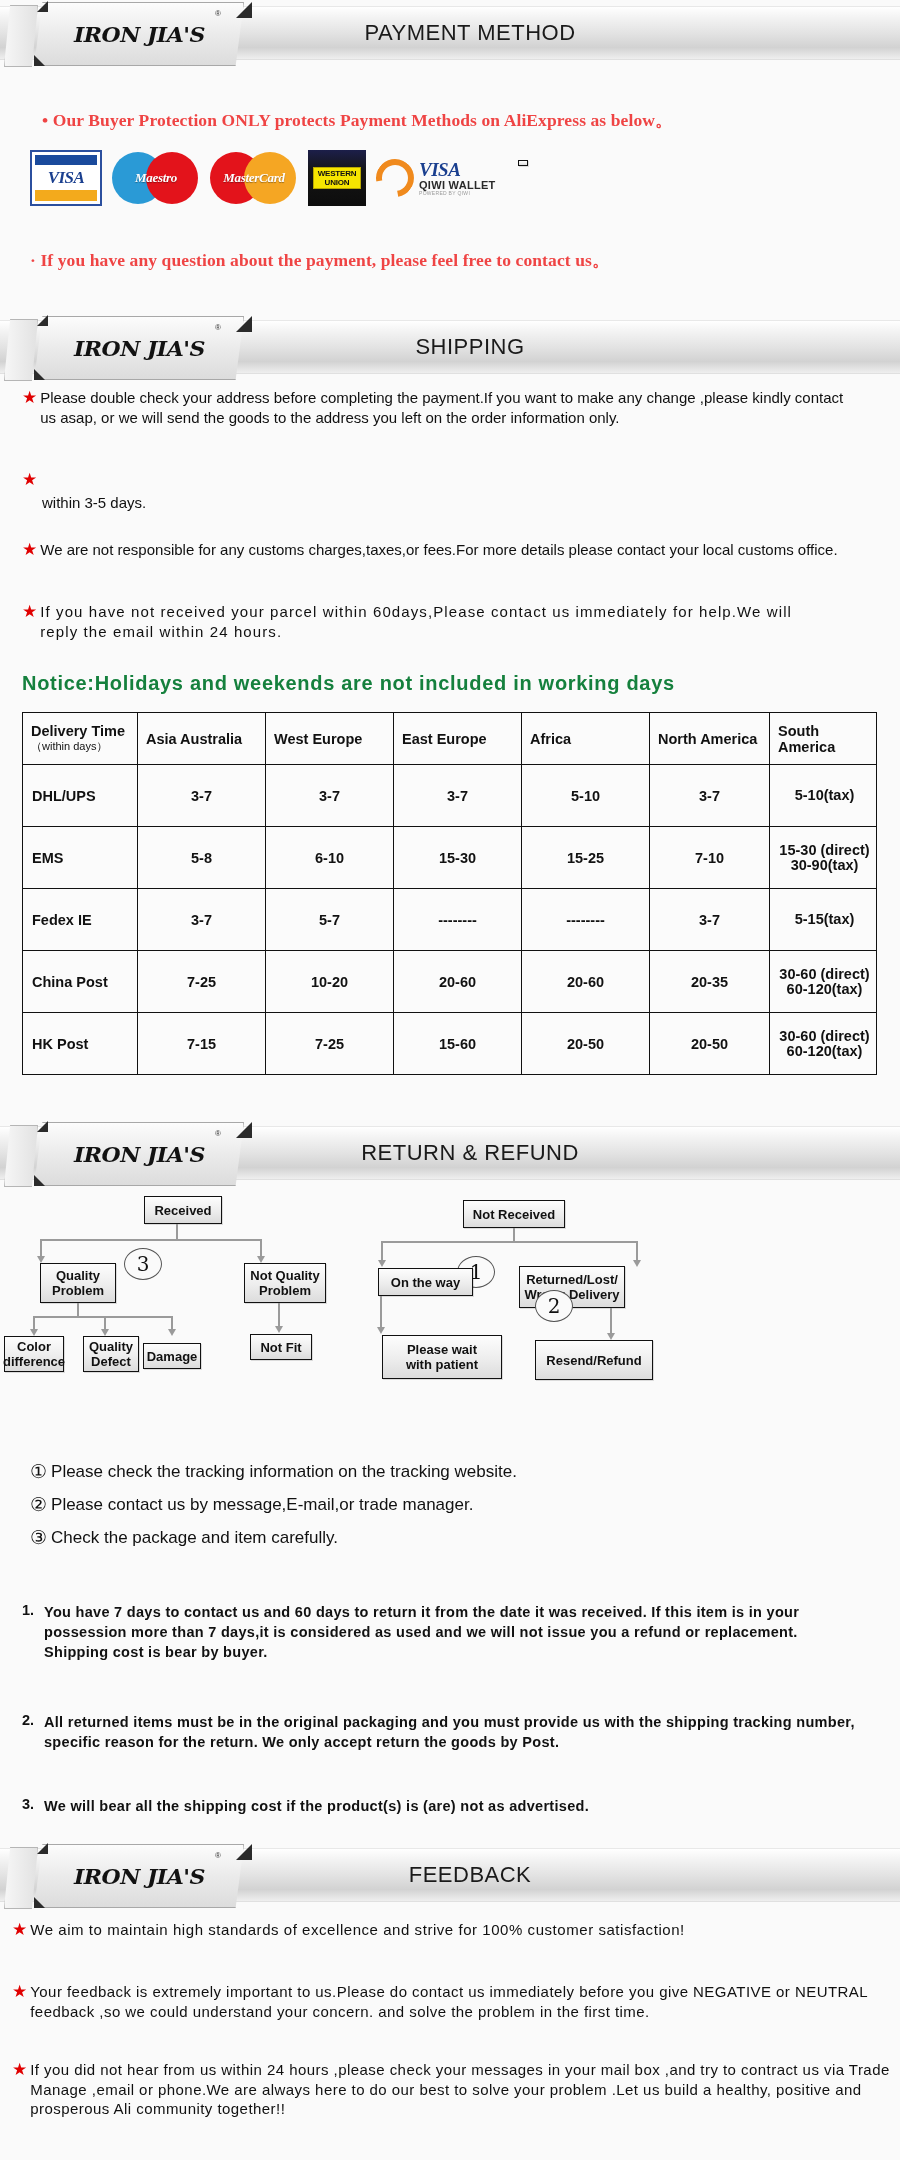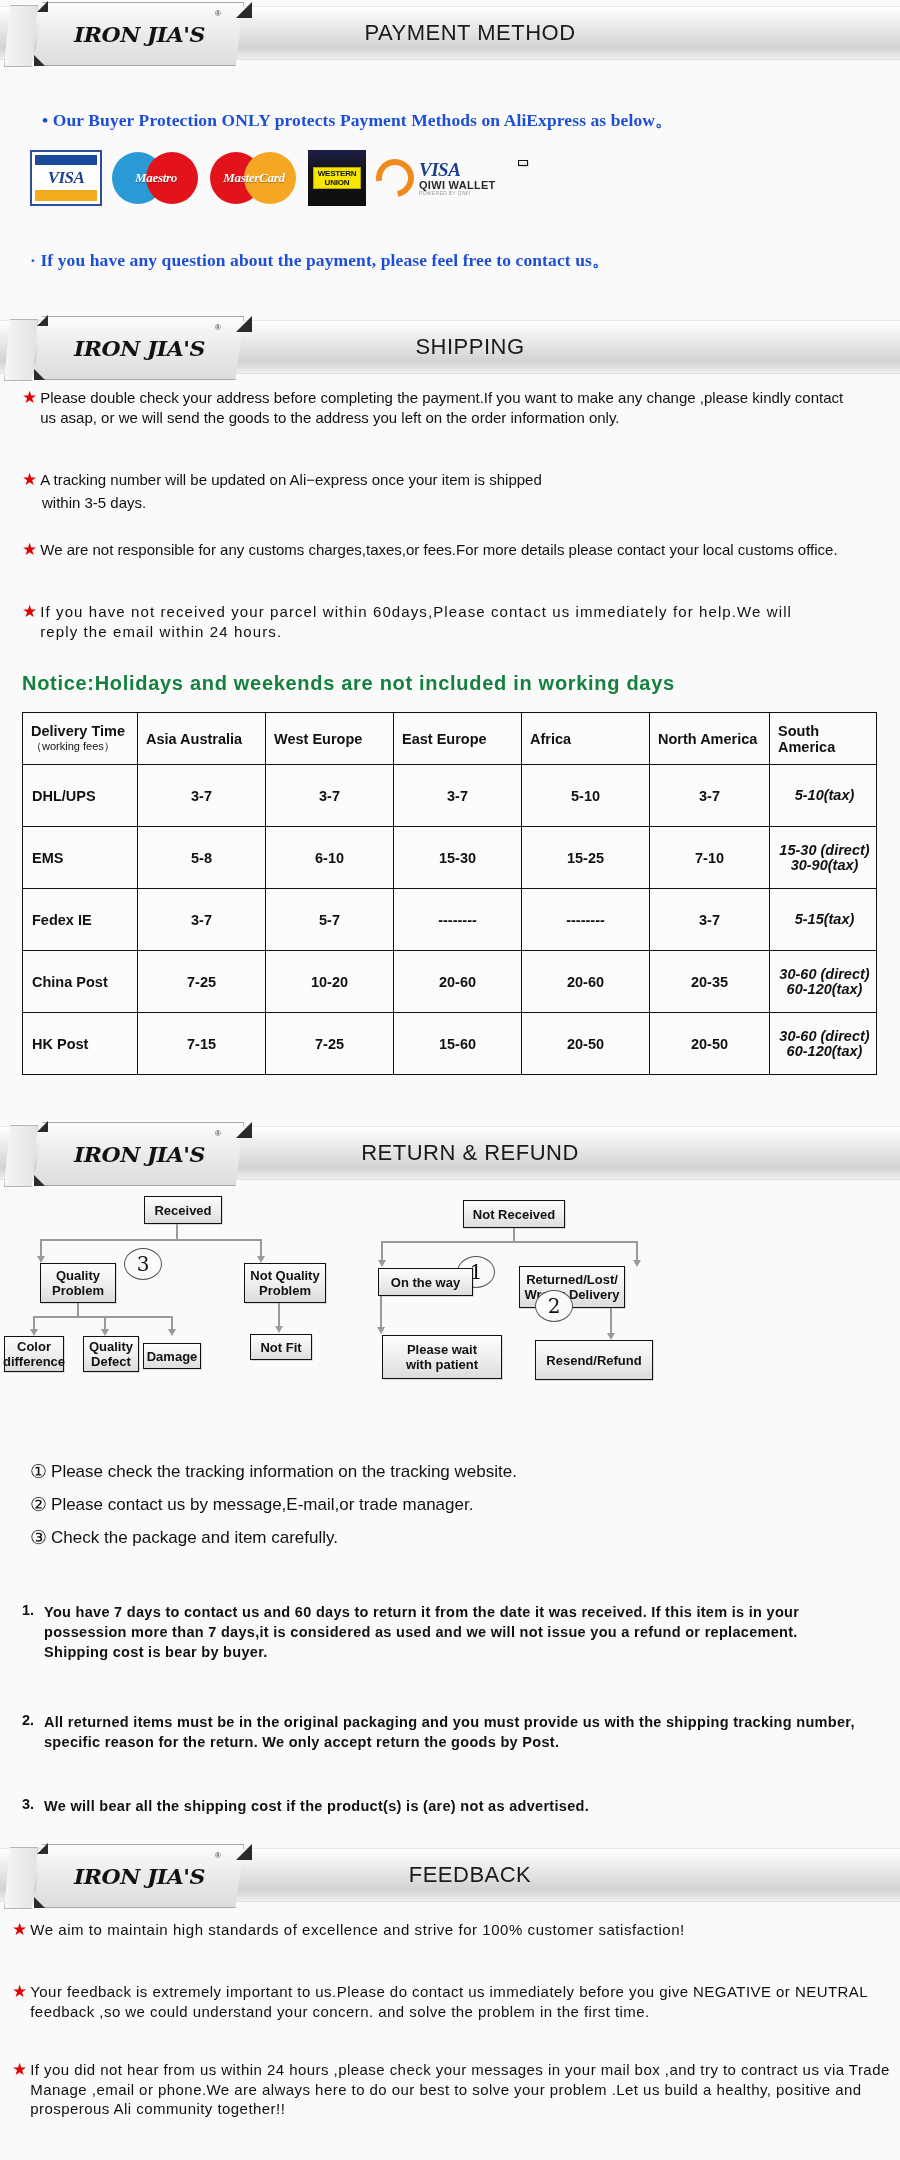--- a/index.html
+++ b/index.html
@@ -103,21 +103,21 @@
     border-width: 0 0 16px 16px;
     border-color: transparent transparent #2b2b2b transparent;
     z-index: 4;
   }
 
   
   .pay-line {
     font-family: "Liberation Serif", serif;
     font-weight: bold;
     font-size: 17.5px;
-    color: #1d4ed8;
+    color: #ef4444;
     letter-spacing: .1px;
   }
   #payment-bullet-1 { position:absolute; left:42px; top:108px; }
   #payment-bullet-2 { position:absolute; left:30px; top:248px; }
 
   .logo-row { position:absolute; left:30px; top:150px; display:flex; align-items:center; gap:10px; }
 
   .logo { position: relative; }
   
   .logo-visa {
@@ -212,21 +212,21 @@
     border:1px solid #111;
     font-size:14.5px; font-weight:bold; color:#111;
     text-align:center; vertical-align:middle;
     padding:4px 3px;
   }
   #ship-table thead th { height:52px; text-align:left; padding-left:8px; font-weight:bold;}
   #ship-table thead th.c { text-align:left; }
   #ship-table tbody td { height:62px; }
   #ship-table tbody td.rowhead { text-align:left; padding-left:9px; }
   .hdr-sub { font-weight:normal; font-size:11px; display:block; }
-  .multi { text-align:left; padding-left:6px !important; font-size:13px; line-height:15px;font-style:italic; }
+  .multi { text-align:left; padding-left:6px !important; font-size:13px; line-height:15px; }
 
   
   #flow { position:absolute; left:0; top:1160px; width:900px; height:300px; }
   .fbox {
     position:absolute;
     background:linear-gradient(to bottom,#fdfdfd 0%,#ededed 55%,#dcdcdc 100%);
     border:1.5px solid #111;
     display:flex; align-items:center; justify-content:center;
     text-align:center;
     font-family:"Liberation Sans", sans-serif;
@@ -326,21 +326,20 @@
   <div class="banner-title">SHIPPING</div>
 </div>
 
 <div class="starline" style="left:22px;top:388px;width:840px;">
   <span class="star">★</span>
   <span class="sbody">Please double check your address before completing the payment.If you want to make any change ,please kindly contact us asap, or we will send the goods to the address you left on the order information only.</span>
 </div>
 
 <div class="starline" style="left:22px;top:470px;width:840px;">
   <span class="star">★</span>
-  <span class="sbody">A tracking number will be updated on Ali−express once your item is shipped</span>
 </div>
 <div style="position:absolute;left:42px;top:493px;">
   <span class="sbody">within 3-5 days.</span>
 </div>
 
 <div class="starline" style="left:22px;top:540px;width:840px;">
   <span class="star">★</span>
   <span class="sbody">We are not responsible for any customs charges,taxes,or fees.For more details please contact your local customs office.</span>
 </div>
 
@@ -349,21 +348,21 @@
   <span class="sbody wide">If you have not received your parcel within  60days,Please contact us immediately for help.We will reply the email within 24 hours.</span>
 </div>
 
 <div id="notice">Notice:Holidays and weekends are not included in working days</div>
 
 <table id="ship-table">
   <thead>
     <tr>
       <th style="width:115px" class="c">
         <span>Delivery Time</span>
-        <span class="hdr-sub">（working fees）</span>
+        <span class="hdr-sub">（within days）</span>
       </th>
       <th style="width:128px" class="c">Asia Australia</th>
       <th style="width:128px" class="c">West Europe</th>
       <th style="width:128px" class="c">East Europe</th>
       <th style="width:128px" class="c">Africa</th>
       <th style="width:120px" class="c">North America</th>
       <th class="c">South America</th>
     </tr>
   </thead>
   <tbody>

